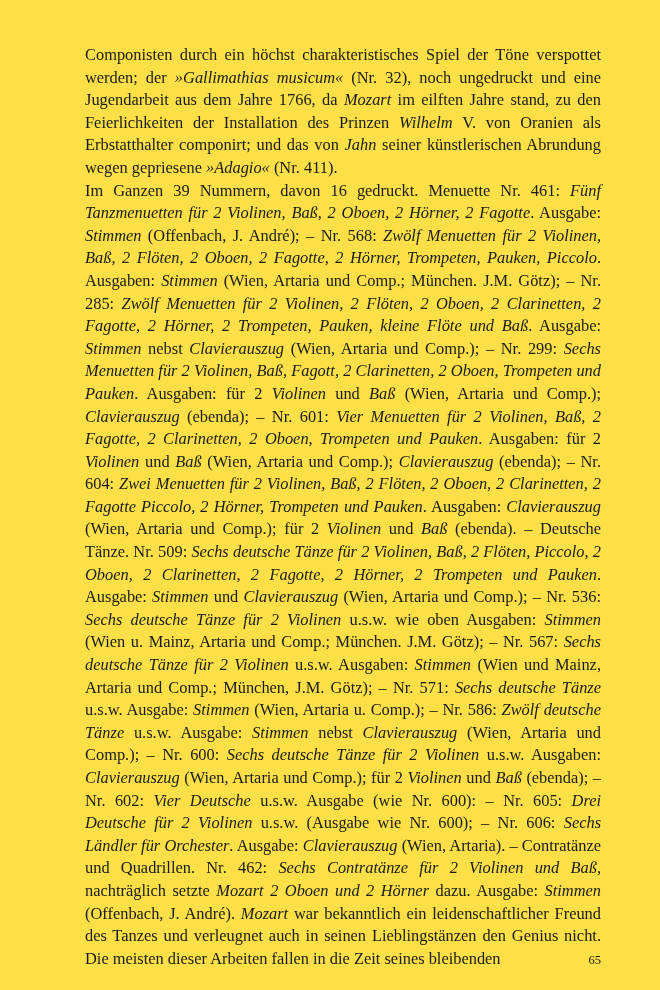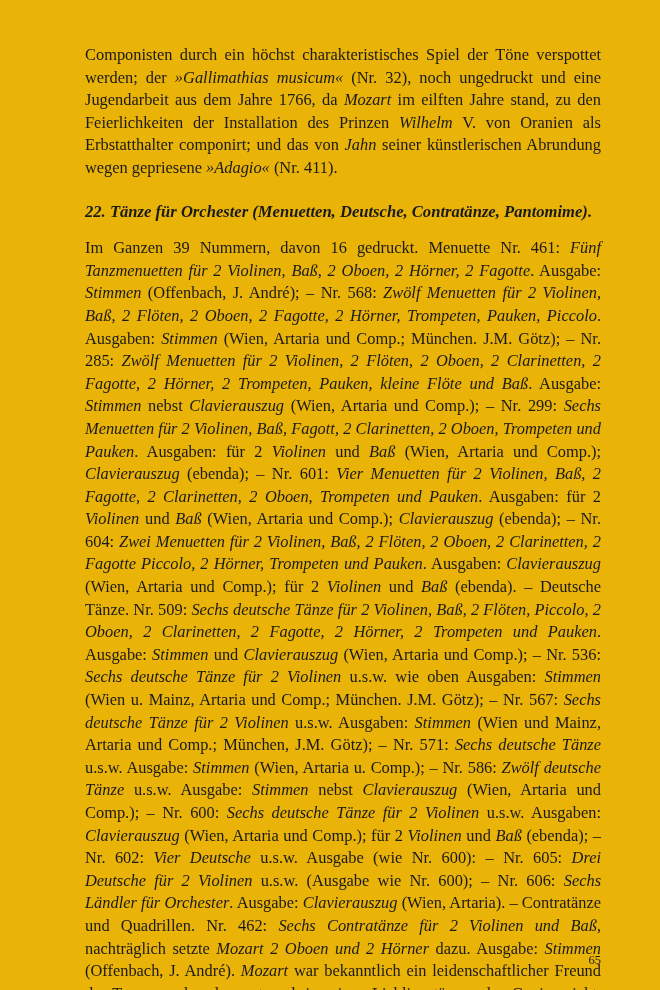--- a/index.html
+++ b/index.html
@@ -49,20 +49,19 @@
     right: 59px;
     font-size: 12.5px;
     line-height: 16px;
     color: #1a1a1a;
     text-align: right;
   }
 </style>
 </head>
 <body>
 
-<div class="page" style="background: #eab308; color: rgb(26, 26, 26);">
+<div class="page" style="background: #fde047; color: rgb(26, 26, 26);">
   <div class="text-block">
     <p class="body-para"><span class="run run-normal">Componisten durch ein höchst charakteristisches Spiel der Töne verspottet werden; der </span><span class="run run-italic">»Gallimathias musicum«</span><span class="run run-normal"> (Nr. 32), noch ungedruckt und eine Jugendarbeit aus dem Jahre 1766, da </span><span class="run run-italic">Mozart</span><span class="run run-normal"> im eilften Jahre stand, zu den Feierlichkeiten der Installation des Prinzen </span><span class="run run-italic">Wilhelm</span><span class="run run-normal"> V. von Oranien als Erbstatthalter componirt; und das von </span><span class="run run-italic">Jahn</span><span class="run run-normal"> seiner künstlerischen Abrundung wegen gepriesene </span><span class="run run-italic">»Adagio«</span><span class="run run-normal"> (Nr. 411).</span></p>
-    <p class="section-heading">22. Tänze für Orchester (Menuetten, Deutsche, Contratänze, Pantomime).</p>
     <p class="body-para"><span class="run run-normal">Im Ganzen 39 Nummern, davon 16 gedruckt. </span><span class="run run-bold">Menuette</span><span class="run run-normal"> Nr. 461: </span><span class="run run-italic">Fünf Tanzmenuetten für 2 Violinen, Baß, 2 Oboen, 2 Hörner, 2 Fagotte</span><span class="run run-normal">. Ausgabe: </span><span class="run run-italic">Stimmen</span><span class="run run-normal"> (Offenbach, J. André); – Nr. 568: </span><span class="run run-italic">Zwölf Menuetten für 2 Violinen, Baß, 2 Flöten, 2 Oboen, 2 Fagotte, 2 Hörner, Trompeten, Pauken, Piccolo</span><span class="run run-normal">. Ausgaben: </span><span class="run run-italic">Stimmen</span><span class="run run-normal"> (Wien, Artaria und Comp.; München. J.M. Götz); – Nr. 285: </span><span class="run run-italic">Zwölf Menuetten für 2 Violinen, 2 Flöten, 2 Oboen, 2 Clarinetten, 2 Fagotte, 2 Hörner, 2 Trompeten, Pauken, kleine Flöte und Baß</span><span class="run run-normal">. Ausgabe: </span><span class="run run-italic">Stimmen</span><span class="run run-normal"> nebst </span><span class="run run-italic">Clavierauszug</span><span class="run run-normal"> (Wien, Artaria und Comp.); – Nr. 299: </span><span class="run run-italic">Sechs Menuetten für 2 Violinen, Baß, Fagott, 2 Clarinetten, 2 Oboen, Trompeten und Pauken</span><span class="run run-normal">. Ausgaben: für 2 </span><span class="run run-italic">Violinen</span><span class="run run-normal"> und </span><span class="run run-italic">Baß</span><span class="run run-normal"> (Wien, Artaria und Comp.); </span><span class="run run-italic">Clavierauszug</span><span class="run run-normal"> (ebenda); – Nr. 601: </span><span class="run run-italic">Vier Menuetten für 2 Violinen, Baß, 2 Fagotte, 2 Clarinetten, 2 Oboen, Trompeten und Pauken</span><span class="run run-normal">. Ausgaben: für 2 </span><span class="run run-italic">Violinen</span><span class="run run-normal"> und </span><span class="run run-italic">Baß</span><span class="run run-normal"> (Wien, Artaria und Comp.); </span><span class="run run-italic">Clavierauszug</span><span class="run run-normal"> (ebenda); – Nr. 604: </span><span class="run run-italic">Zwei Menuetten für 2 Violinen, Baß, 2 Flöten, 2 Oboen, 2 Clarinetten, 2 Fagotte Piccolo, 2 Hörner, Trompeten und Pauken</span><span class="run run-normal">. Ausgaben: </span><span class="run run-italic">Clavierauszug</span><span class="run run-normal"> (Wien, Artaria und Comp.); für 2 </span><span class="run run-italic">Violinen</span><span class="run run-normal"> und </span><span class="run run-italic">Baß</span><span class="run run-normal"> (ebenda). – </span><span class="run run-bold">Deutsche Tänze.</span><span class="run run-normal"> Nr. 509: </span><span class="run run-italic">Sechs deutsche Tänze für 2 Violinen, Baß, 2 Flöten, Piccolo, 2 Oboen, 2 Clarinetten, 2 Fagotte, 2 Hörner, 2 Trompeten und Pauken</span><span class="run run-normal">. Ausgabe: </span><span class="run run-italic">Stimmen</span><span class="run run-normal"> und </span><span class="run run-italic">Clavierauszug</span><span class="run run-normal"> (Wien, Artaria und Comp.); – Nr. 536: </span><span class="run run-italic">Sechs deutsche Tänze für 2 Violinen</span><span class="run run-normal"> u.s.w. wie oben Ausgaben: </span><span class="run run-italic">Stimmen</span><span class="run run-normal"> (Wien u. Mainz, Artaria und Comp.; München. J.M. Götz); – Nr. 567: </span><span class="run run-italic">Sechs deutsche Tänze für 2 Violinen</span><span class="run run-normal"> u.s.w. Ausgaben: </span><span class="run run-italic">Stimmen</span><span class="run run-normal"> (Wien und Mainz, Artaria und Comp.; München, J.M. Götz); – Nr. 571: </span><span class="run run-italic">Sechs deutsche Tänze</span><span class="run run-normal"> u.s.w. Ausgabe: </span><span class="run run-italic">Stimmen</span><span class="run run-normal"> (Wien, Artaria u. Comp.); – Nr. 586: </span><span class="run run-italic">Zwölf deutsche Tänze</span><span class="run run-normal"> u.s.w. Ausgabe: </span><span class="run run-italic">Stimmen</span><span class="run run-normal"> nebst </span><span class="run run-italic">Clavierauszug</span><span class="run run-normal"> (Wien, Artaria und Comp.); – Nr. 600: </span><span class="run run-italic">Sechs deutsche Tänze für 2 Violinen</span><span class="run run-normal"> u.s.w. Ausgaben: </span><span class="run run-italic">Clavierauszug</span><span class="run run-normal"> (Wien, Artaria und Comp.); für 2 </span><span class="run run-italic">Violinen</span><span class="run run-normal"> und </span><span class="run run-italic">Baß</span><span class="run run-normal"> (ebenda); – Nr. 602: </span><span class="run run-italic">Vier Deutsche</span><span class="run run-normal"> u.s.w. Ausgabe (wie Nr. 600): – Nr. 605: </span><span class="run run-italic">Drei Deutsche für 2 Violinen</span><span class="run run-normal"> u.s.w. (Ausgabe wie Nr. 600); – Nr. 606: </span><span class="run run-italic">Sechs Ländler für Orchester</span><span class="run run-normal">. Ausgabe: </span><span class="run run-italic">Clavierauszug</span><span class="run run-normal"> (Wien, Artaria). – </span><span class="run run-bold">Contratänze und Quadrillen.</span><span class="run run-normal"> Nr. 462: </span><span class="run run-italic">Sechs Contratänze für 2 Violinen und Baß</span><span class="run run-normal">, nachträglich setzte </span><span class="run run-italic">Mozart 2 Oboen und 2 Hörner</span><span class="run run-normal"> dazu. Ausgabe: </span><span class="run run-italic">Stimmen</span><span class="run run-normal"> (Offenbach, J. André). </span><span class="run run-italic">Mozart</span><span class="run run-normal"> war bekanntlich ein leidenschaftlicher Freund des Tanzes und verleugnet auch in seinen Lieblingstänzen den Genius nicht. Die meisten dieser Arbeiten fallen in die Zeit seines bleibenden</span></p>
   </div>
   <div class="page-number">65</div>
 </div>
 
 </body></html>

